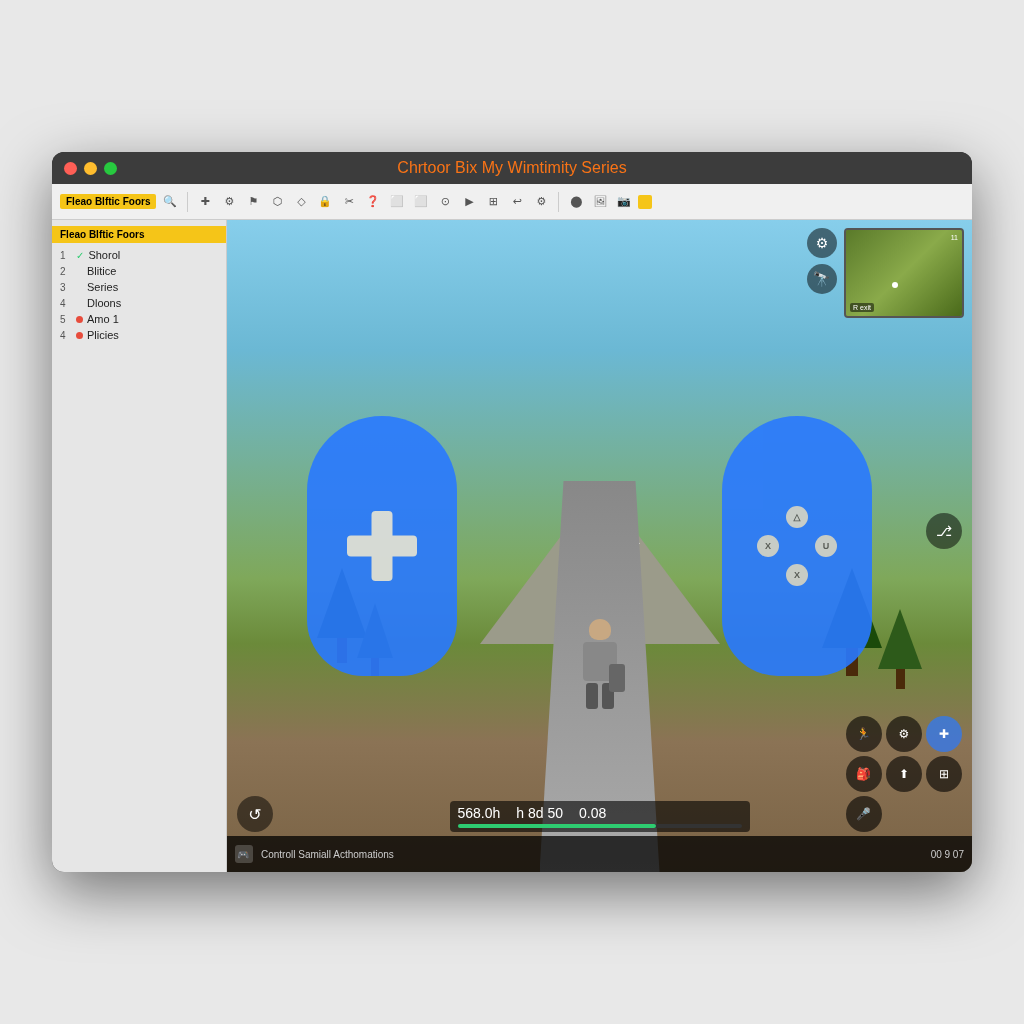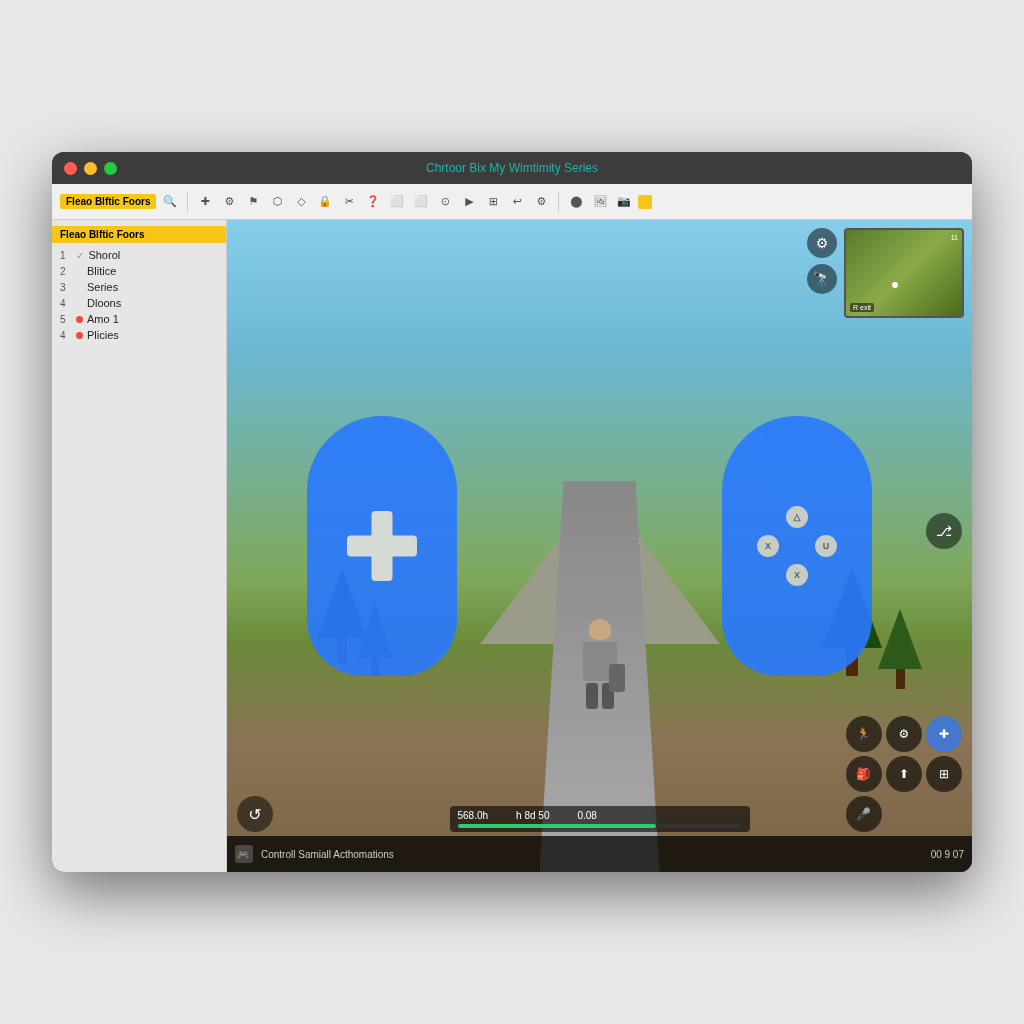--- a/index.html
+++ b/index.html
@@ -41,22 +41,22 @@
       height: 13px;
       border-radius: 50%;
     }
     .tl-close { background: #ff5f56; }
     .tl-minimize { background: #ffbd2e; }
     .tl-maximize { background: #27c93f; }
     .title-text {
       position: absolute;
       left: 50%;
       transform: translateX(-50%);
-      color: #14b8a6;
-      font-size: 12px;
+      color: #f97316;
+      font-size: 16px;
       white-space: nowrap;
     }
     .toolbar {
       background: #f0f0f0;
       height: 36px;
       display: flex;
       align-items: center;
       padding: 0 8px;
       gap: 4px;
       flex-shrink: 0;
@@ -361,22 +361,22 @@
       bottom: 40px;
       left: 50%;
       transform: translateX(-50%);
       width: 300px;
       background: rgba(0,0,0,0.6);
       border-radius: 4px;
       padding: 4px 8px;
     }
     .hud-stats {
       display: flex;
-      gap: 28px;
-      font-size: 10px;
+      gap: 16px;
+      font-size: 14px;
       color: #fff;
     }
     .health-bar {
       width: 100%;
       height: 4px;
       background: #333;
       border-radius: 2px;
       margin-top: 3px;
     }
     .health-fill {

